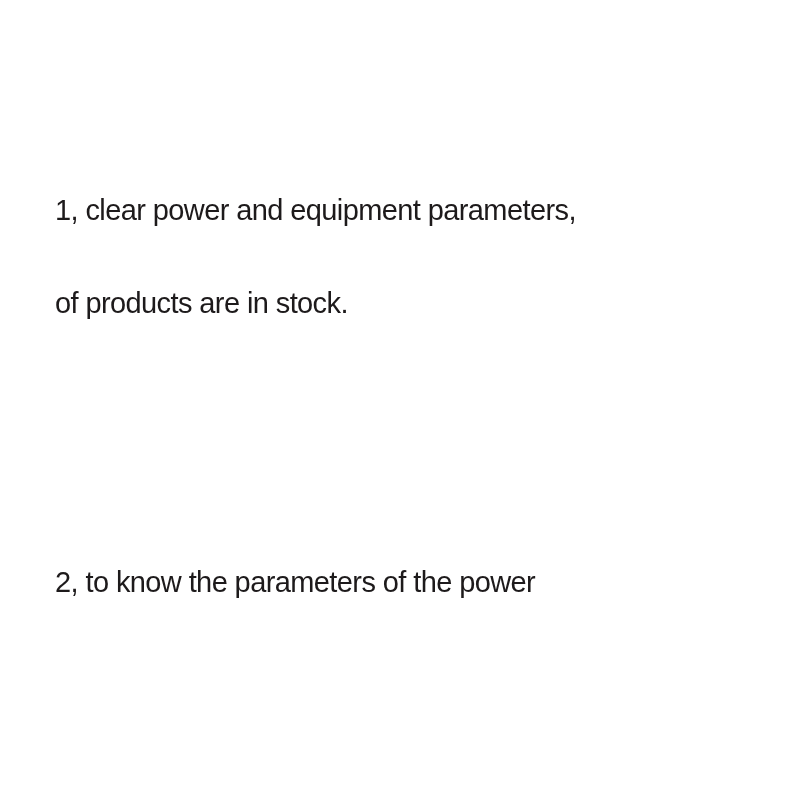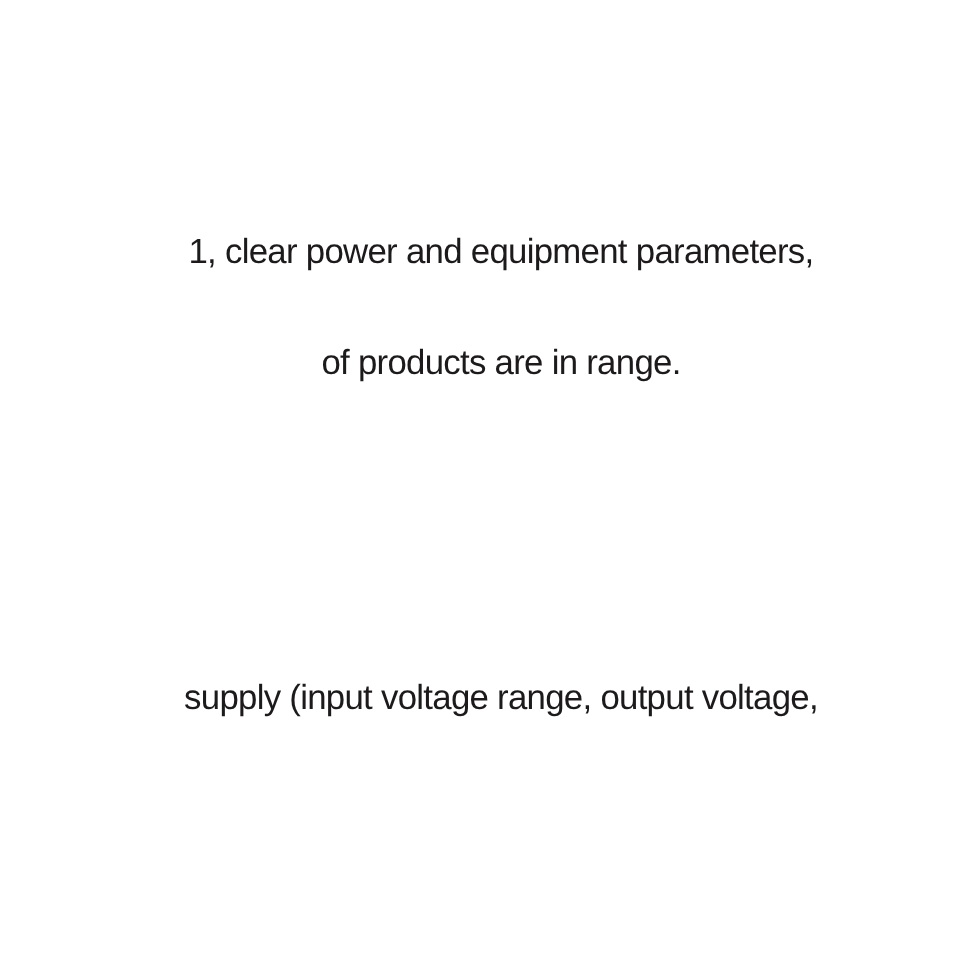--- a/index.html
+++ b/index.html
@@ -18,38 +18,37 @@
     font-family: "Liberation Sans", sans-serif;
     font-size: 29px;
     line-height: 31px;
     letter-spacing: -0.6px;
     color: var(--text-color, #1d1a1b);
     white-space: pre;           
     font-weight: 400;
   }
   .paragraph {
     margin: 0 0 31px 0;
-    text-align: center;
   }
   .line {
     min-height: 31px;
   }
 </style>
 </head>
 <body>
 
 <div class="content">
 
   <div class="paragraph">
     <div class="line">1, clear power and equipment parameters,</div>
-    <div class="line">of products are in range.</div>
+    <div class="line">of products are in stock.</div>
   </div>
 
   <div class="paragraph">
-    <div class="line">supply (input voltage range, output voltage,</div>
+    <div class="line">2, to know the parameters of the power</div>
     
     
   </div>
 
   
 
   
 
   
 

